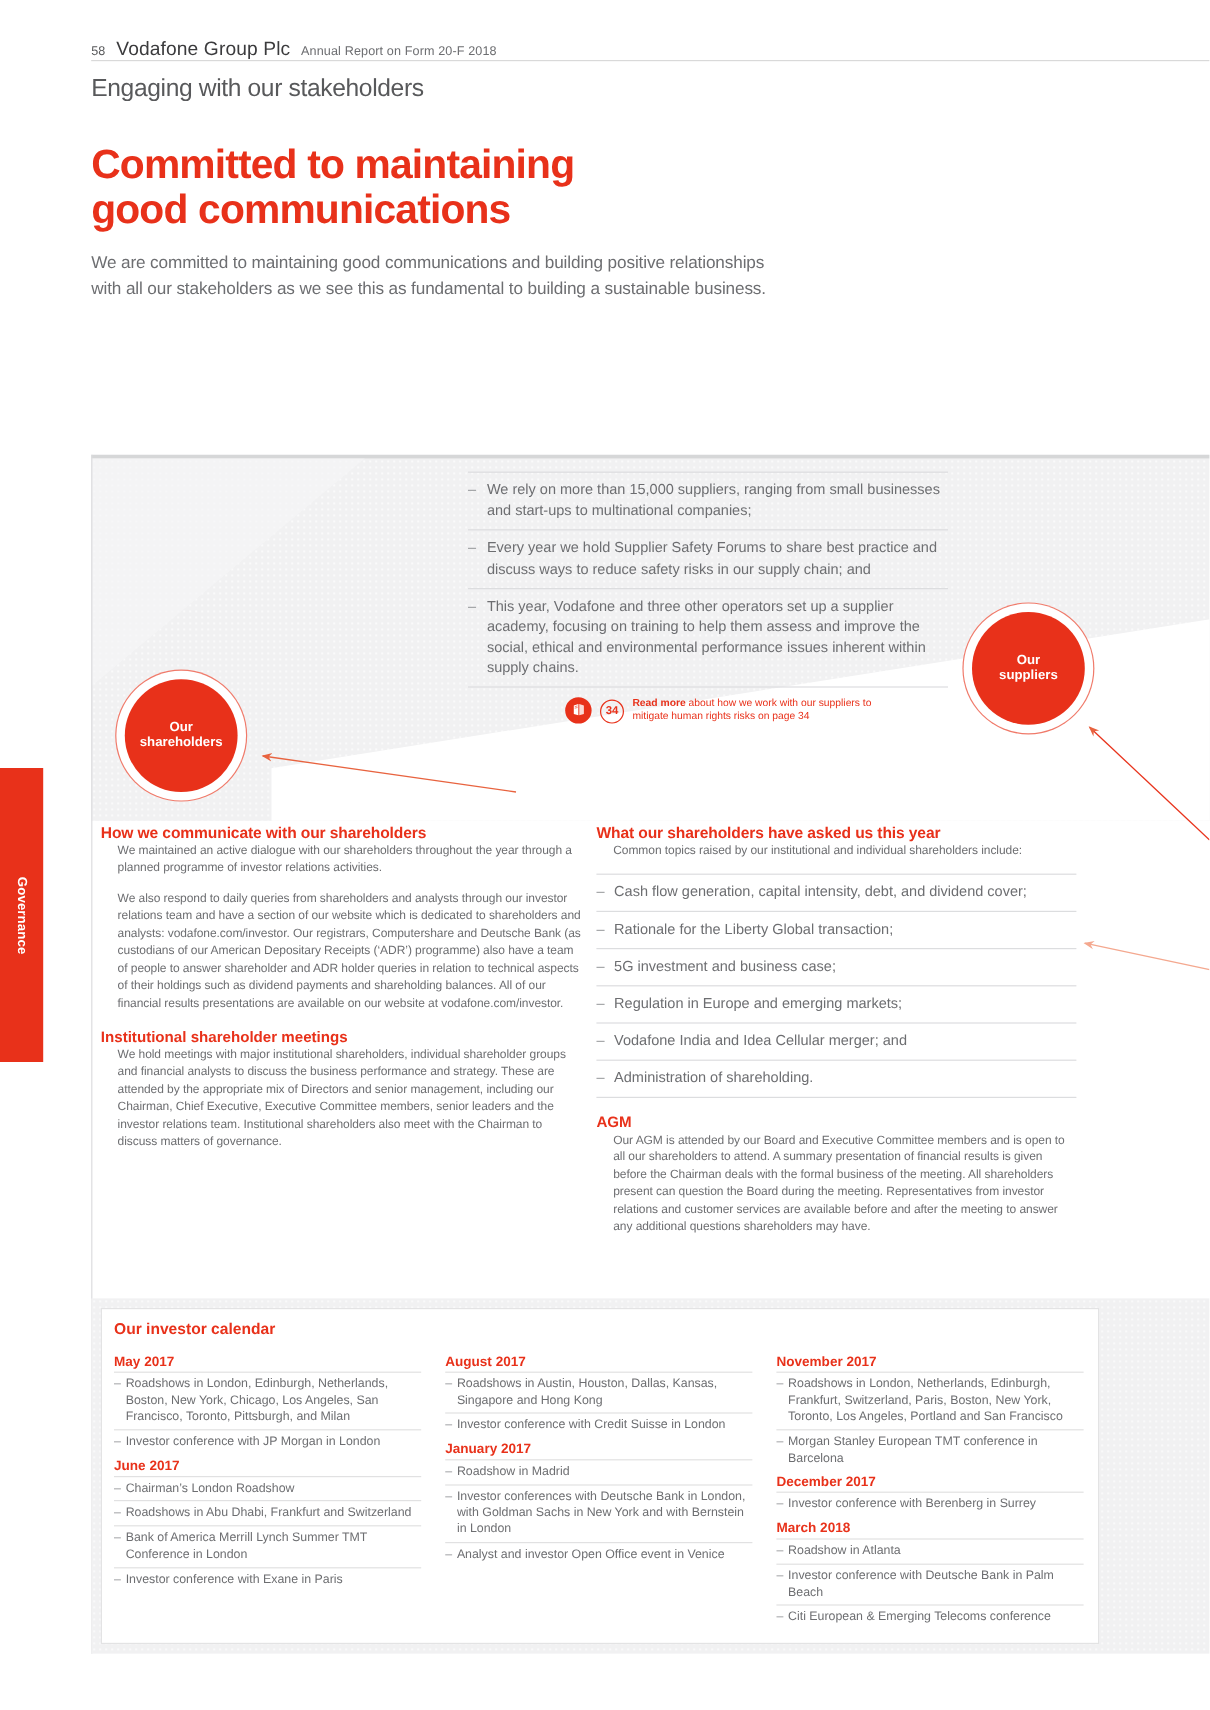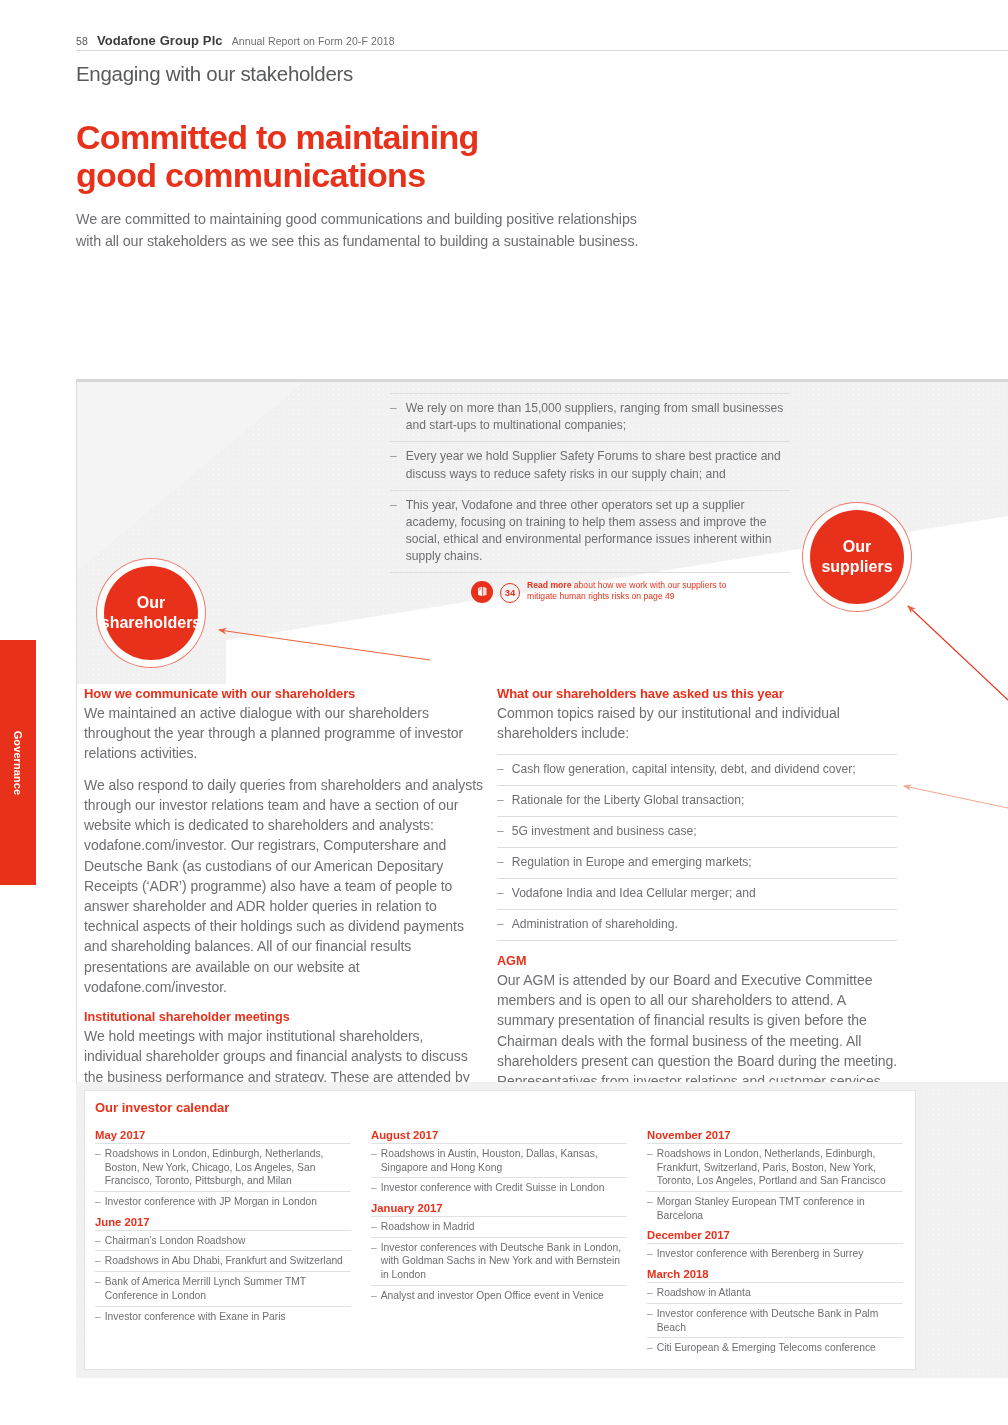--- a/index.html
+++ b/index.html
@@ -11,21 +11,21 @@
     position:relative;
     overflow:hidden;
   }
 
   
   .page-header {
     position:absolute; left:76px; top:33px;
     display:flex; align-items:baseline; gap:9px;
     font-size:10.5px; letter-spacing:0.1px;
   }
-  .brand { color:#3b3b3d; font-weight:bold; font-size:13px; }
+  .brand { color:#3b3b3d; font-weight:normal; font-size:16px; }
   .report-name { color:#6d6e71; font-size:10.5px; }
 
   .header-rule {
     position:absolute; left:76px; top:50px; width:932px; height:1px;
     background:#d9d9d9;
   }
 
   
   .section-title {
     position:absolute; left:76px; top:62px;
@@ -68,21 +68,21 @@
     opacity:.7;
   }
 
   
   .bubble {
     position:absolute;
     border-radius:50%;
     background:#e8311a;
     color:#ffffff;
     font-weight:bold;
-    font-size:16px;
+    font-size:11px;
     line-height:1.22;
     text-align:center;
     display:flex; align-items:center; justify-content:center;
     box-shadow:0 0 0 7px #ffffff, 0 0 0 8px #f07a6a;
     z-index:6;
   }
   .bubble-shareholders { left:104px; top:566px; width:94px; height:94px; }
   .bubble-suppliers    { left:810px; top:510px; width:94px; height:94px; }
 
   
@@ -135,22 +135,22 @@
 
   
   .col { position:absolute; top:686px; width:400px; }
   .col-left  { left:84px; }
   .col-right { left:497px; }
   .col-head {
     font-size:13px; font-weight:bold; color:#e8311a;
     margin-bottom:2px; letter-spacing:-0.1px;
   }
   .col p {
-    font-size:14px; line-height:1.445; color:#6d6e71;
-    margin-bottom:11px; letter-spacing:-0.05px;
+    font-size:10px; line-height:1.445; color:#6d6e71;
+    margin-bottom:11px; letter-spacing:-0.05px;margin-left:14px;
   }
   .col p:last-child{ margin-bottom:0; }
   .sub-head {
     font-size:12.6px; font-weight:bold; color:#e8311a;
     margin:13px 0 2px 0;
   }
   .qa-list { margin-top:7px; }
   .qa-row {
     border-top:1px solid #dcdddf;
     padding:6px 0 7px 0;
@@ -244,21 +244,21 @@
     <span class="book-icon">
       <svg width="13" height="13" viewBox="0 0 24 24" aria-hidden="true">
         <path d="M4 5.5 L11 3.2 L11 20.2 L4 18.3 Z" fill="#ffffff"></path>
         <path d="M12.4 3.2 L19.5 5.5 L19.5 18.3 L12.4 20.2 Z" fill="#ffffff" opacity="0.82"></path>
         <path d="M5.4 7.2 L9.8 6.0" stroke="#e8311a" stroke-width="0.9"></path>
         <path d="M5.4 9.6 L9.8 8.4" stroke="#e8311a" stroke-width="0.9"></path>
       </svg>
     </span>
     <span class="page-badge">34</span>
     <span class="readmore-text">
-      <b>Read more</b><span> about how we work with our suppliers to mitigate human rights risks on page 49</span>
+      <b>Read more</b><span> about how we work with our suppliers to mitigate human rights risks on page 34</span>
     </span>
   </div>
 </div>
 
 <div class="bubble bubble-shareholders">
   <span>
     <span>Our</span><br>
     <span>shareholders</span>
   </span>
 </div>

